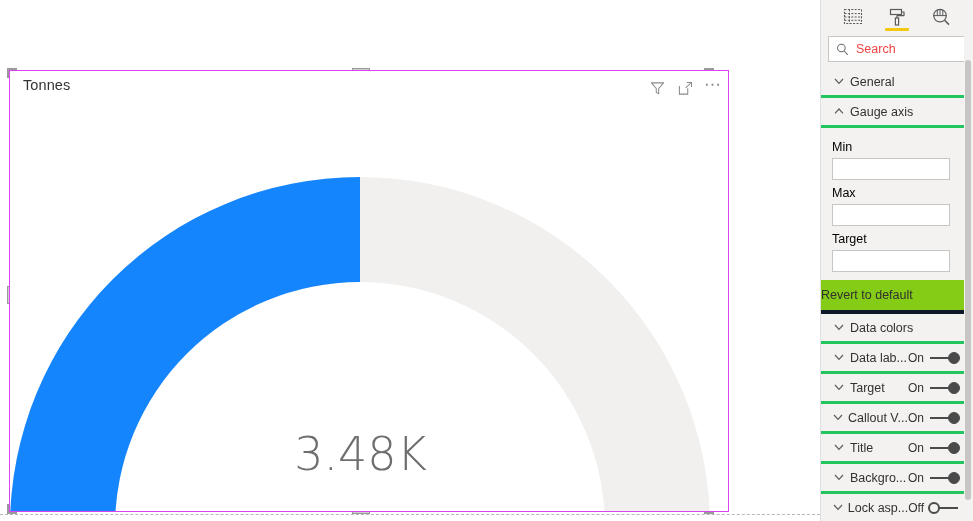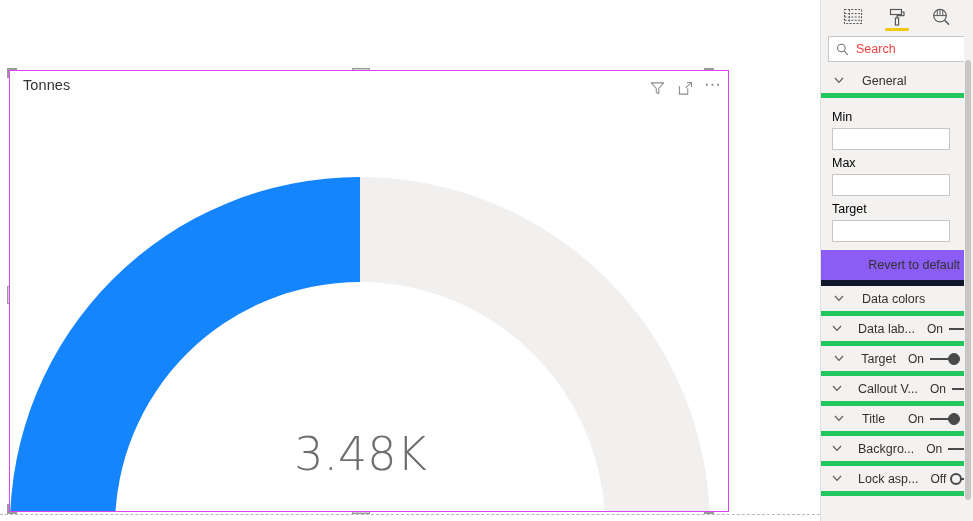--- a/index.html
+++ b/index.html
@@ -194,25 +194,24 @@
     background: #f3f2f1;
   }
 
   .pane-row {
     position: relative;
     height: 30px;
     display: flex;
     align-items: center;
     padding-left: 11px;
     padding-right: 6px;
-    border-bottom: 5px solid #22c55e;
+    border-bottom: 3px solid #22c55e;
     box-sizing: border-box;
     font-size: 12.5px;
     color: #323130;
-    gap: 12px;
   }
   .pane-row .chev {
     width: 14px;
     display: flex;
     align-items: center;
     justify-content: center;
     color: #605e5c;
     margin-right: 4px;
   }
   .pane-row .row-label {
@@ -275,26 +274,26 @@
     font-size: 12px;
     color: #323130;
     padding: 0 5px;
     font-family: "Liberation Sans", sans-serif;
     outline: none;
   }
   #revert-row {
     height: 30px;
     display: flex;
     align-items: center;
-    justify-content: flex-end;
+    justify-content: flex-start;
     padding-right: 6px;
     font-size: 12.5px;
     color: #323130;
-    border-bottom: 6px solid #0f172a;
-    background: #8b5cf6;
+    border-bottom: 4px solid #0f172a;
+    background: #84cc16;
   }
 
   
   #pane-scrollbar {
     position: absolute;
     right: 1px;
     top: 34px;
     width: 8px;
     height: 483px;
     background: #f3f2f1;
@@ -408,20 +407,28 @@
 
     <div class="pane-row">
       <span class="chev">
         <svg width="10" height="7" viewBox="0 0 10 7">
             <path d="M1 1 L5 5.4 L9 1" fill="none" stroke="#605e5c" stroke-width="1.2"></path>
           </svg>
       </span>
       <span class="row-label">General</span>
     </div>
 
+    <div class="pane-row">
+      <span class="chev">
+        <svg width="10" height="7" viewBox="0 0 10 7">
+            <path d="M1 5.4 L5 1 L9 5.4" fill="none" stroke="#605e5c" stroke-width="1.2"></path>
+          </svg>
+      </span>
+      <span class="row-label">Gauge axis</span>
+    </div>
 
     <div id="gauge-axis-body">
       <div class="field-label">Min</div>
       <input class="field-input" type="text" value="" style="">
       <div class="field-label">Max</div>
       <input class="field-input" type="text" value="" style="">
       <div class="field-label">Target</div>
       <input class="field-input" type="text" value="" style="">
     </div>
 

